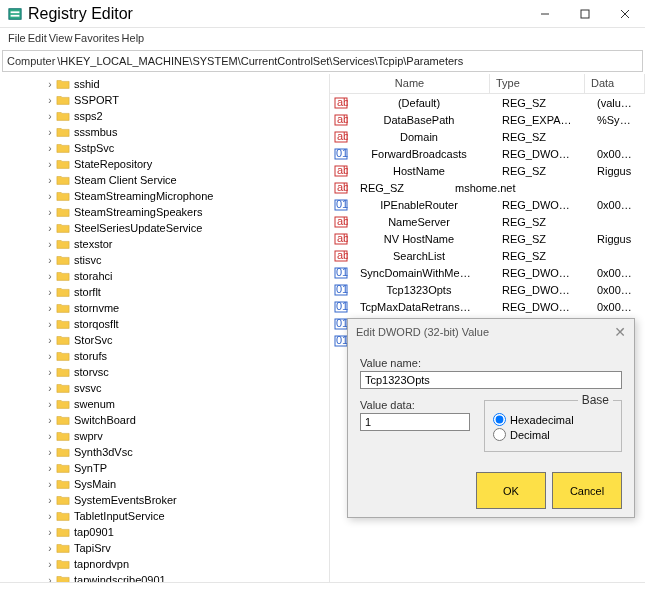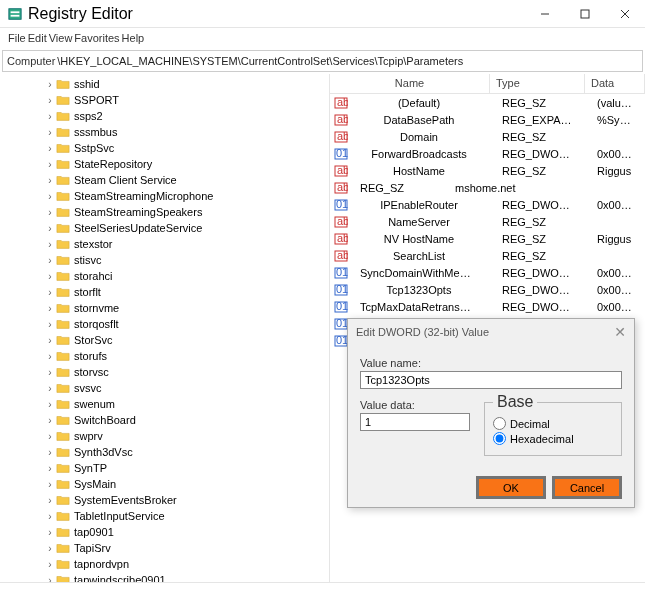--- a/index.html
+++ b/index.html
@@ -34,25 +34,25 @@
 
 .dialog { position: absolute; left: 325px; top: 318px; width: 288px; background: #f0f0f0; border: 1px solid #aaa; box-shadow: 2px 2px 8px rgba(0,0,0,0.2); margin-left: 22px; }
 .dialog-title { height: 26px; display: flex; align-items: center; padding: 0 8px; color: #555; font-size: 12px; }
 .dialog-title .close { margin-left: auto; font-size: 14px; color: #888; }
 .dialog-body { padding: 8px 12px 12px 12px; }
 .dialog-body label { display: block; margin: 4px 0 2px 0; color: #333; }
 .dialog-body input[type=text] { width: 100%; border: 1px solid #888; padding: 2px 4px; font-size: 11px; background: #fff; }
 .dialog-row { display: flex; gap: 14px; margin-top: 6px; }
 .dialog-row .vd { width: 110px; }
 .fieldset { border: 1px solid #bbb; padding: 4px 8px 8px 8px; margin-top: -2px; flex: 1; }
-.fieldset legend { font-size: 16px; padding: 0 4px; color: #333; }
+.fieldset legend { font-size: 12px; padding: 0 4px; color: #333; text-align: right; }
 .radio-row { display: flex; align-items: center; gap: 4px; margin: 2px 0; }
 .radio-row input { margin: 0; }
 .dialog-buttons { display: flex; justify-content: flex-end; gap: 6px; padding: 8px 12px; }
-.dialog-buttons button { width: 70px; height: 23px; border: 3px solid #737373; background: #f97316; font-size: 11px; }
+.dialog-buttons button { width: 70px; height: 37px; border: 1px solid #737373; background: #fde047; font-size: 11px; }
 
 .folder-svg { fill: #f7c948; stroke: #c79b20; stroke-width: .5; }
 </style>
 </head>
 <body>
 
 <div class="titlebar">
   <svg class="icon" viewBox="0 0 16 16">
       <rect x="1" y="2" width="14" height="12" fill="#3a8" stroke="#066"></rect>
       <rect x="3" y="5" width="10" height="2" fill="#fff"></rect>
@@ -473,26 +473,26 @@
     <label>Value name:</label>
     <input type="text" readonly="" value="Tcp1323Opts" style="">
     <div class="dialog-row">
       <div class="vd">
         <label>Value data:</label>
         <input type="text" value="1" style="">
       </div>
       <fieldset class="fieldset">
         <legend>Base</legend>
         <div class="radio-row">
+            <input type="radio" name="base" checked="" style="">
+            <span>Hexadecimal</span>
+          </div>
+        <div class="radio-row">
             <input type="radio" name="base" style="">
             <span>Decimal</span>
-          </div>
-        <div class="radio-row">
-            <input type="radio" name="base" checked="" style="">
-            <span>Hexadecimal</span>
           </div>
       </fieldset>
     </div>
   </div>
   <div class="dialog-buttons">
     <button>OK</button>
     <button>Cancel</button>
   </div>
 </div>
 

